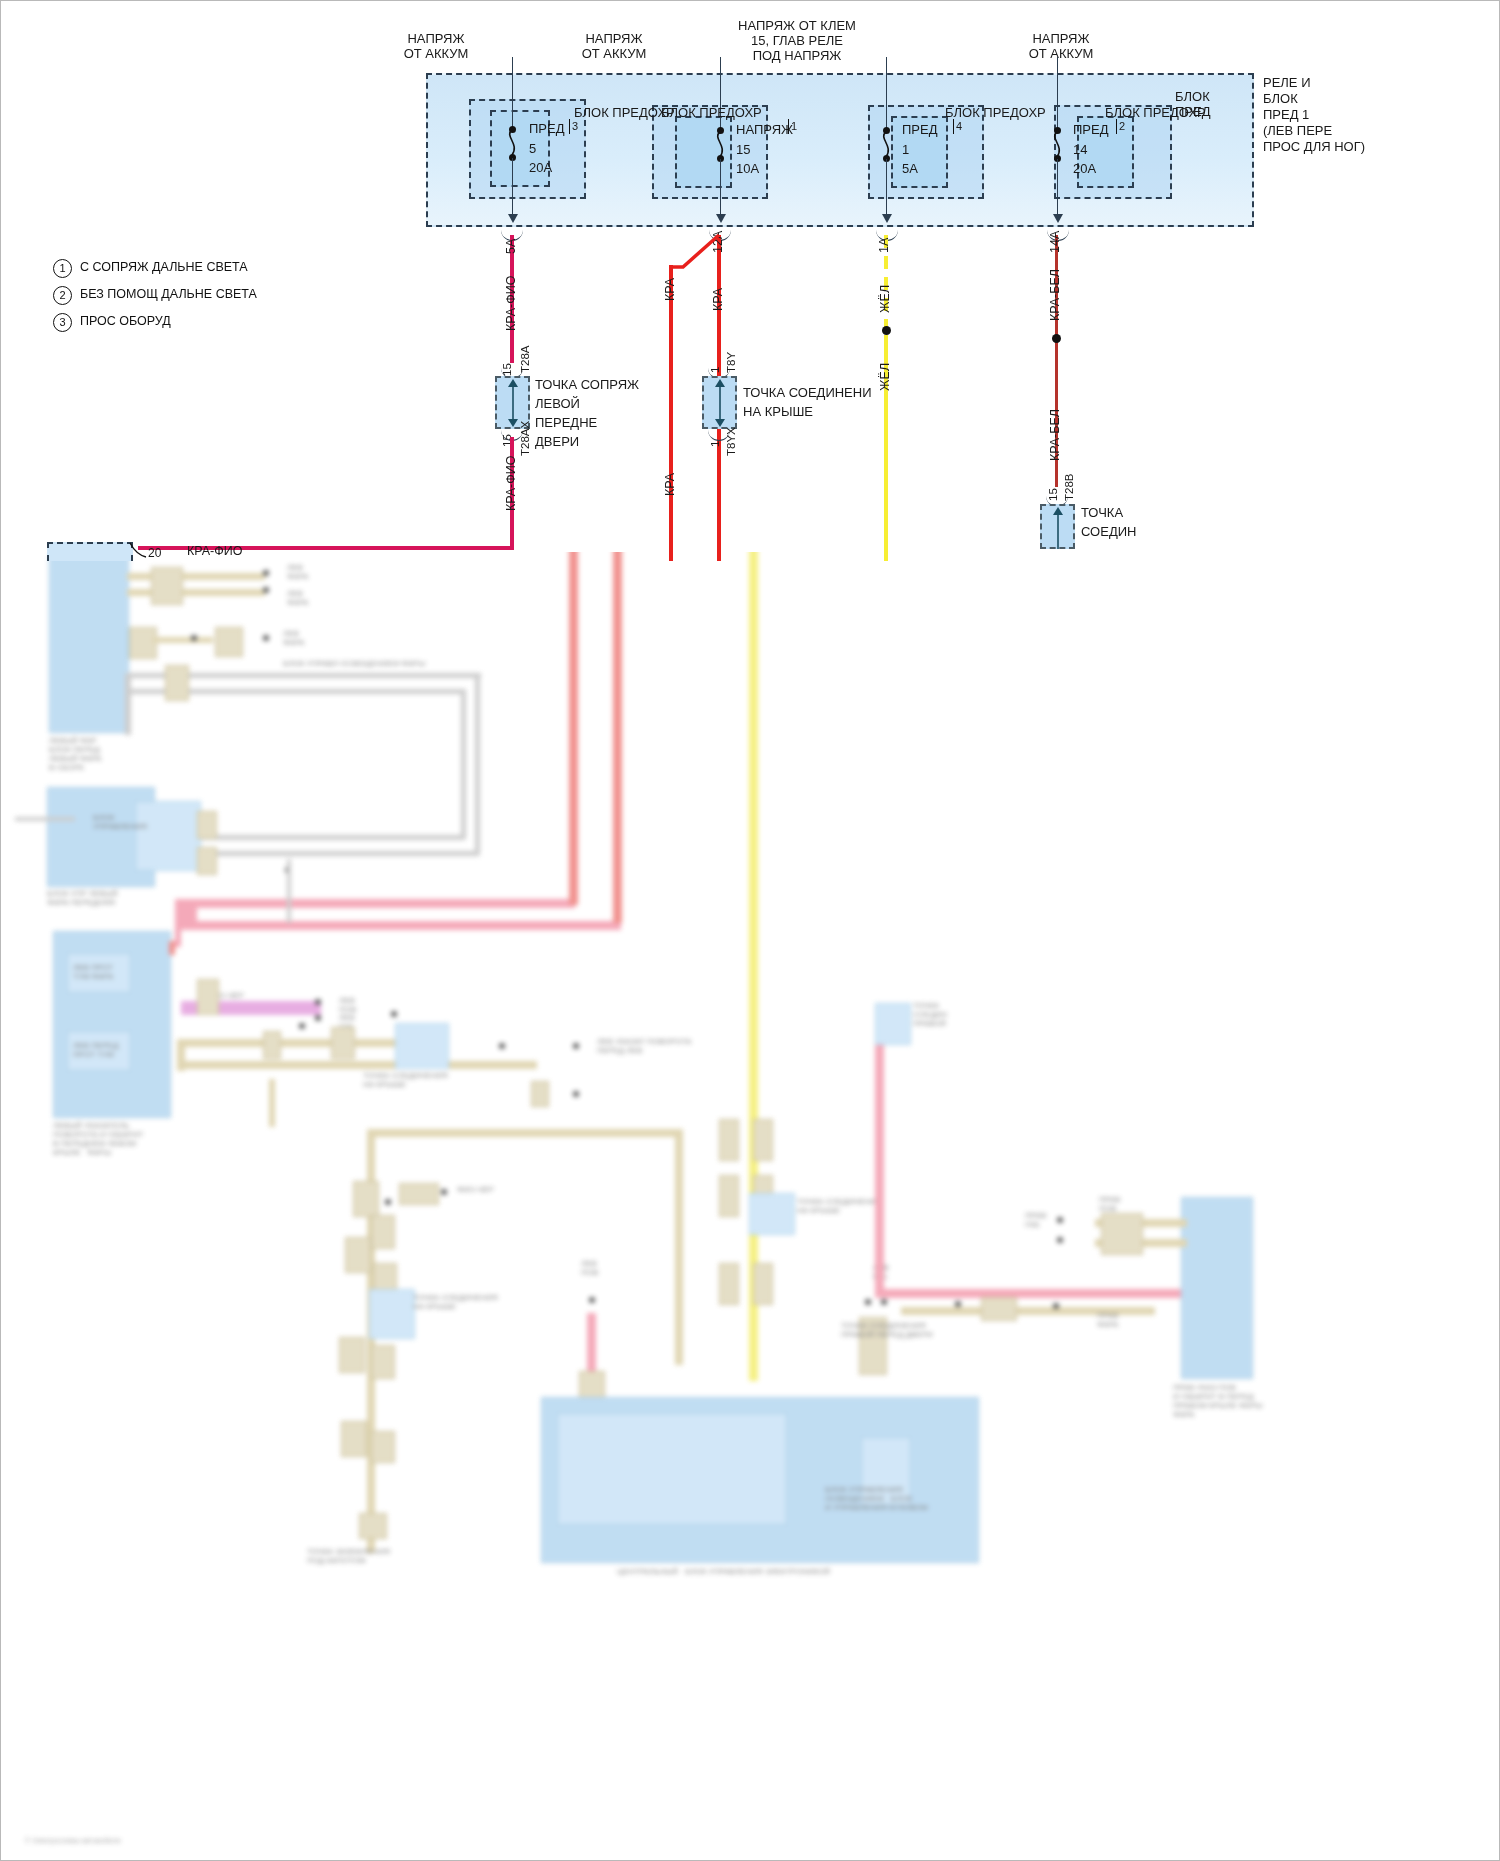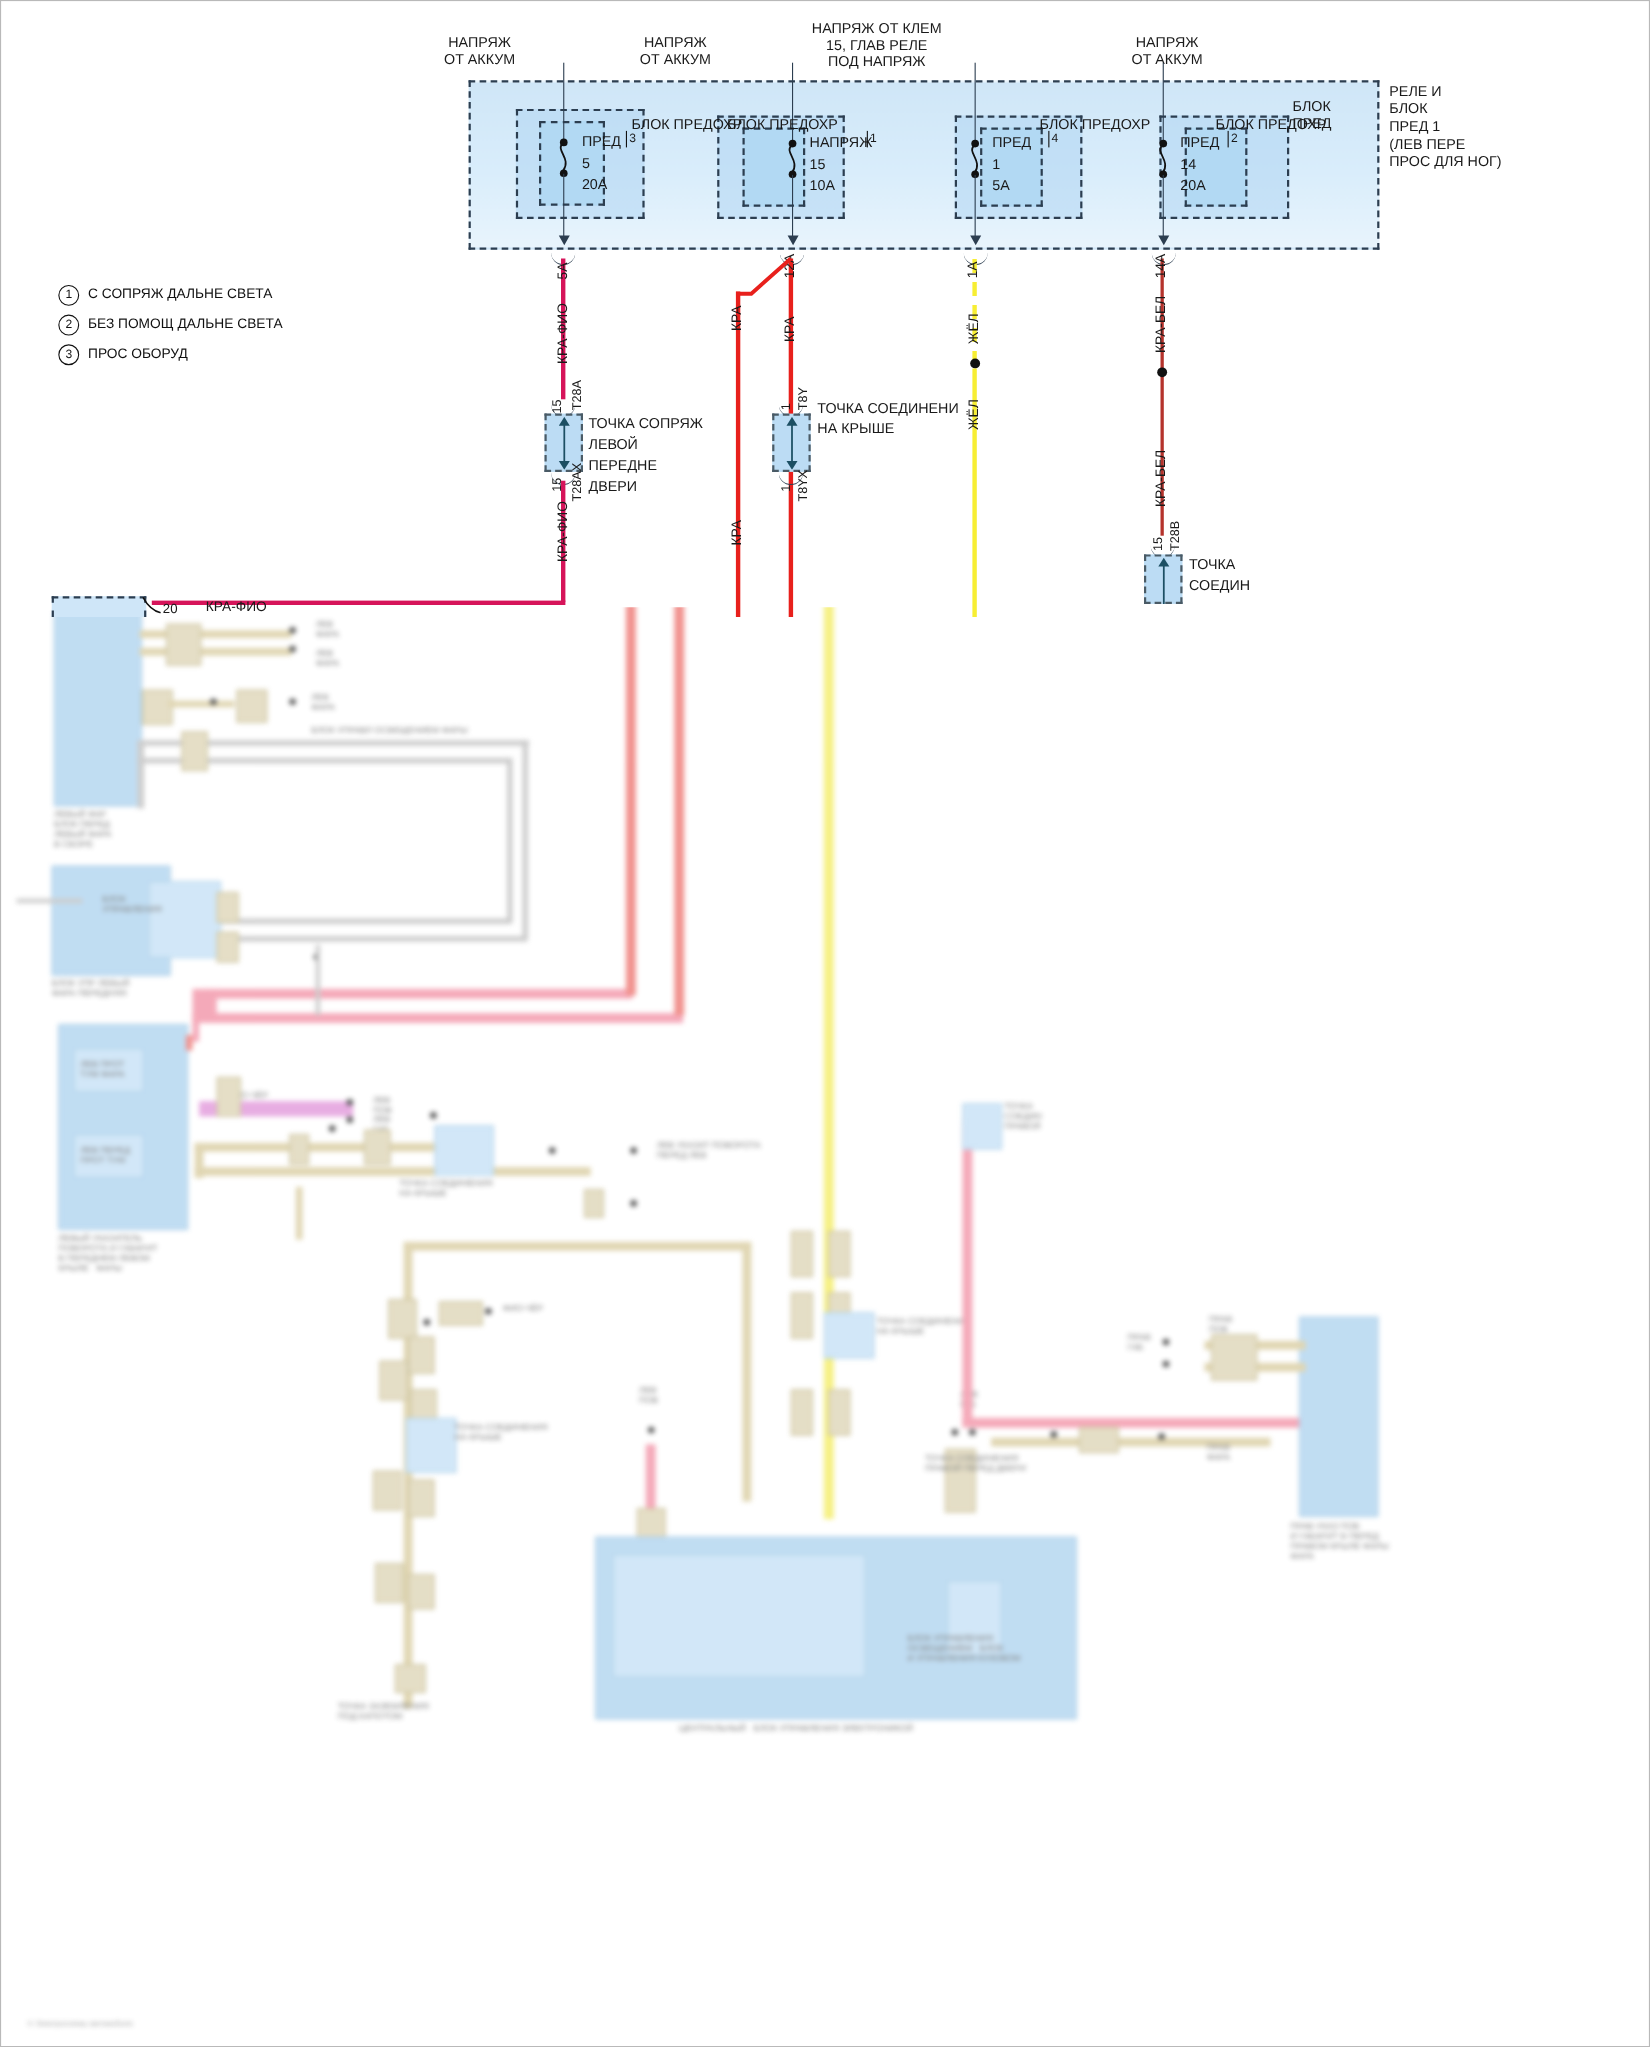--- a/index.html
+++ b/index.html
@@ -407,21 +407,21 @@
 
     <div class="vtxt sm" style="left:708px;top:372px;">1</div>
     <div class="vtxt sm" style="left:724px;top:372px;">T8Y</div>
     <div class="connarc" style="left:707px;top:366px;"></div>
     <div class="splice" style="left:701px;top:375px;width:35px;height:53px;"></div>
     <svg class="abs" style="left:711px;top:378px;" width="16" height="48">
       <line x1="8" y1="4" x2="8" y2="44" stroke="#1c4f63" stroke-width="1.6"></line>
       <path d="M8 0 L3 8 L13 8 Z" fill="#1c4f63"></path>
       <path d="M8 48 L3 40 L13 40 Z" fill="#1c4f63"></path>
     </svg>
-    <div class="txt" style="left:742px;top:360px;line-height:19px;">ТОЧКА СОЕДИНЕНИ
+    <div class="txt" style="left:742px;top:382px;line-height:19px;">ТОЧКА СОЕДИНЕНИ
 НА КРЫШЕ</div>
     <div class="connarc" style="left:707px;top:428px;"></div>
     <div class="vtxt sm" style="left:708px;top:446px;">1</div>
     <div class="vtxt sm" style="left:724px;top:455px;">T8YX</div>
     <div class="vtxt" style="left:662px;top:495px;">КРА</div>
 
     <div class="connarc" style="left:875px;top:228px;"></div>
     <div class="abs" style="left:883px;top:234px;width:4px;height:96px;
          background:repeating-linear-gradient(180deg,#f7ee33 0 13px,transparent 13px 21px);"></div>
     <div class="vtxt" style="left:876px;top:252px;">1A</div>

